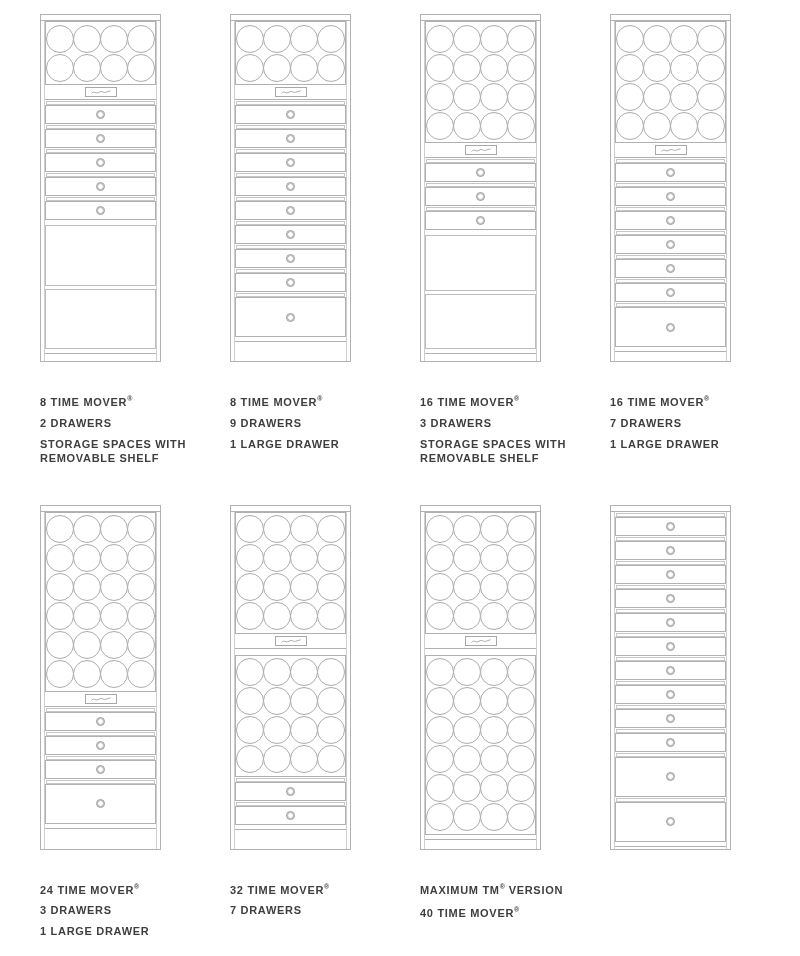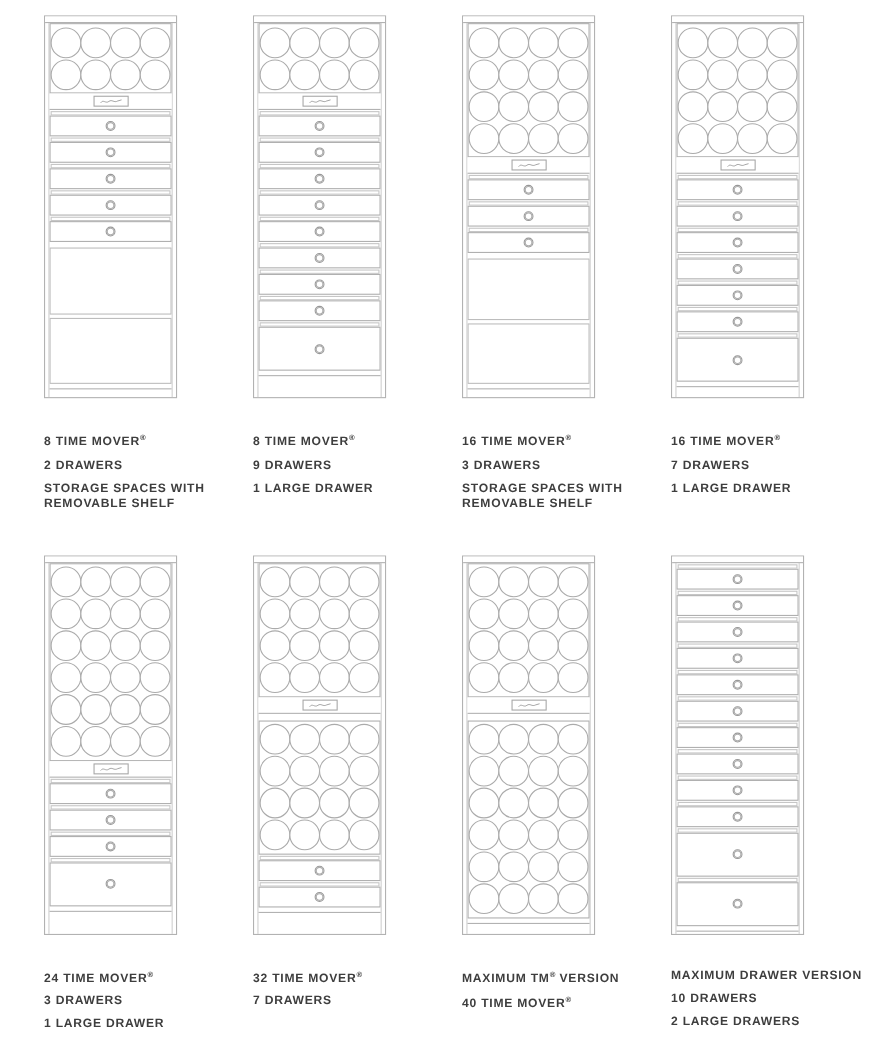--- a/index.html
+++ b/index.html
@@ -731,20 +731,15 @@
             </div>
           </div>
           <div class="sec drawer">
             <div class="rail"></div>
             <div class="face face-large">
               <div class="knob"></div>
             </div>
           </div>
           <div class="sec sec-base grow"></div>
         </div>
-        <div class="caption">
-          <div class="cap-line">MAXIMUM DRAWER VERSION</div>
-          <div class="cap-line">10 DRAWERS</div>
-          <div class="cap-line">2 LARGE DRAWERS</div>
-        </div>
       </div>
     </div>
 </div>
 
 </body></html>

